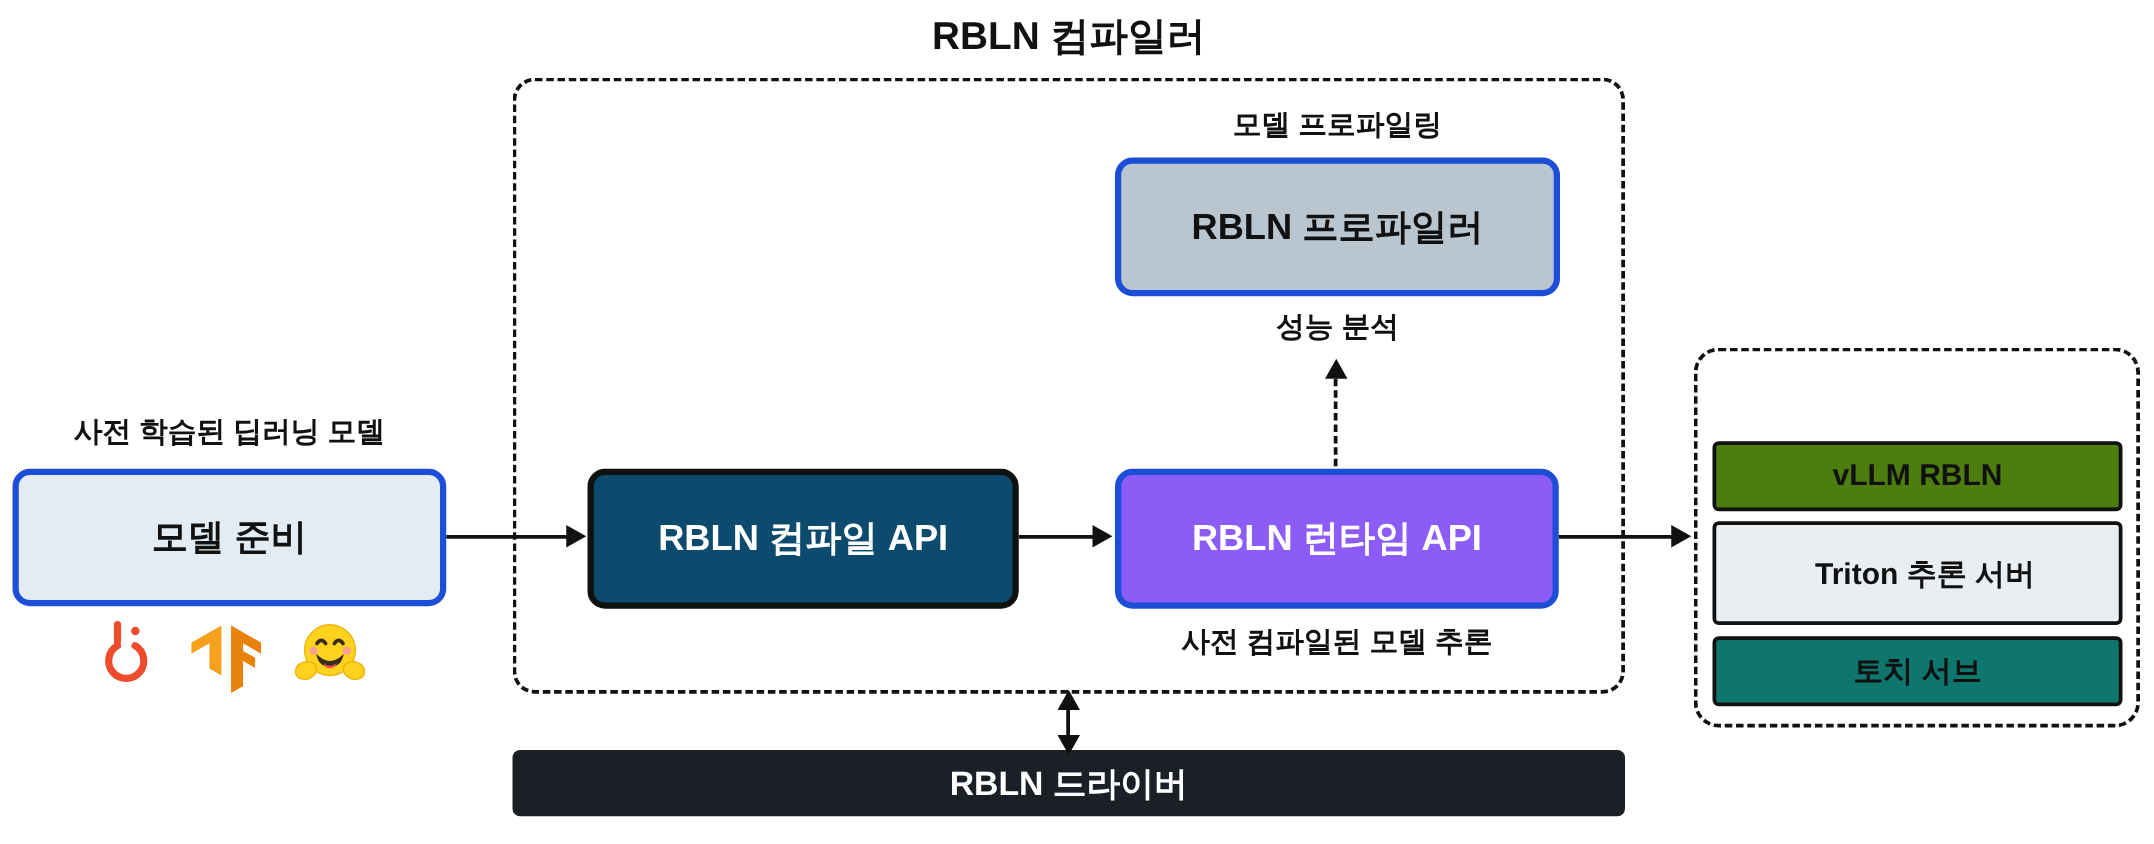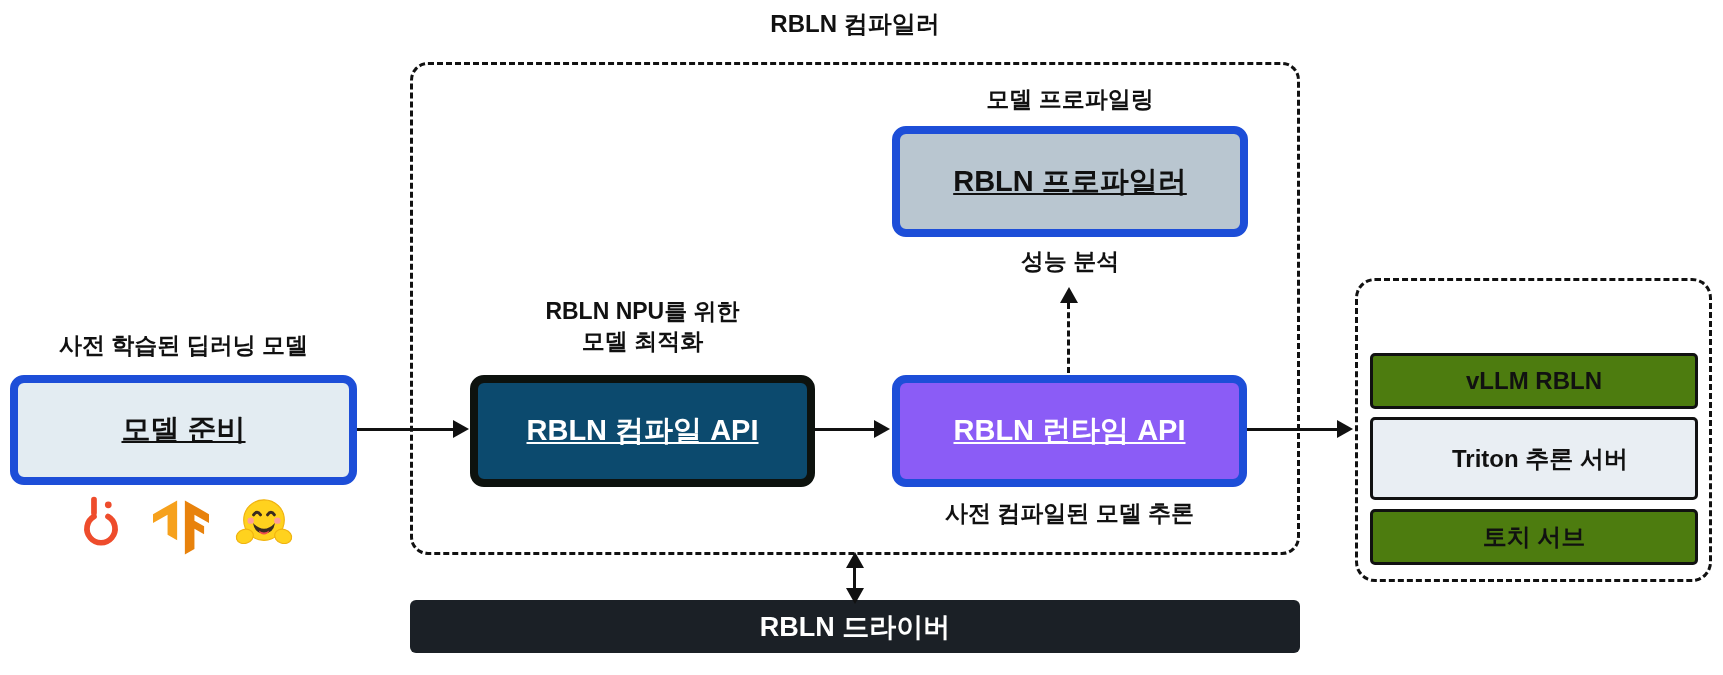--- a/index.html
+++ b/index.html
@@ -3,37 +3,37 @@
 <meta charset="utf-8">
 <style>
   * { margin:0; padding:0; box-sizing:border-box; }
   body { background:#ffffff; font-family:"Liberation Sans","DejaVu Sans",sans-serif; }
   .canvas { position:relative; width:1723px; height:675px; background:#ffffff; overflow:hidden; }
 
   .abs { position:absolute; }
 
   .diagram-title {
     left:410px; top:8px; width:890px; text-align:center;
-    font-size:24px; font-weight:800; color:#111;
+    font-size:31px; font-weight:800; color:#111;
   }
 
   .dashed-frame {
     border:3px dashed #111; border-radius:18px; background:transparent;
   }
   .compiler-frame { left:410px; top:62px; width:890px; height:493px; }
   .serving-frame  { left:1355px; top:278px; width:357px; height:304px; border-radius:20px; }
 
   .caption {
     text-align:center; font-size:23px; font-weight:700; color:#111; line-height:30px;
   }
 
   .node {
     display:flex; align-items:center; justify-content:center;
-    border:8px solid #1d4ed8; border-radius:14px;
-    font-size:29px; font-weight:800; color:#111; text-align:center;text-decoration:underline;
+    border:5px solid #1d4ed8; border-radius:14px;
+    font-size:29px; font-weight:800; color:#111; text-align:center;
   }
   .node.dark-text  { color:#111; }
   .node.light-text { color:#fff; }
 
   .prep-box     { left:10px;  top:375px; width:347px; height:110px; }
   .compile-box  { left:470px; top:375px; width:345px; height:112px; border-color:#0d120e; }
   .runtime-box  { left:892px; top:375px; width:355px; height:112px; }
   .profiler-box { left:892px; top:126px; width:356px; height:111px; }
 
   .serving-title { left:1355px; top:294px; width:357px; text-align:center;
@@ -107,37 +107,33 @@
         <circle cx="27" cy="46" r="5.5" fill="#ff9d97"></circle>
         <circle cx="73" cy="46" r="5.5" fill="#ff9d97"></circle>
         <path d="M31 50 q19 20 38 0 q-3 18 -19 18 q-16 0 -19 -18 z" fill="#3a2b20"></path>
         <path d="M41 63 q9 7 18 0 q-2 7 -9 7 q-7 0 -9 -7 z" fill="#ef4e4e"></path>
         <ellipse cx="17" cy="73" rx="15" ry="12" fill="#ffd21e" stroke="#f0b310" stroke-width="2" transform="rotate(-18 17 73)"></ellipse>
         <ellipse cx="83" cy="73" rx="15" ry="12" fill="#ffd21e" stroke="#f0b310" stroke-width="2" transform="rotate(18 83 73)"></ellipse>
       </svg>
     </span>
   </div>
 
-  <div class="abs caption" style="left:470px; top:296px; width:345px;">
-    <div>RBLN NPU를 위한</div>
-    <div>모델 최적화</div>
-  </div>
   <div class="abs node light-text compile-box" style="background: #0c4a6e;">RBLN 컴파일 API</div>
 
   <div class="abs node light-text runtime-box" style="background: #8b5cf6;">RBLN 런타임 API</div>
   <div class="abs caption" style="left:892px; top:498px; width:355px;">사전 컴파일된 모델 추론</div>
 
   <div class="abs caption" style="left:892px; top:84px; width:356px;">모델 프로파일링</div>
   <div class="abs node dark-text profiler-box" style="background: rgb(185, 198, 208);">RBLN 프로파일러</div>
   <div class="abs caption" style="left:892px; top:246px; width:356px;">성능 분석</div>
 
   <div class="abs dashed-frame serving-frame"></div>
   <div class="abs serving-item vllm-box" style="background: #4d7c0f;">vLLM RBLN</div>
   <div class="abs serving-item triton-box" style="background: rgb(233, 238, 243); padding-left: 12px;">Triton 추론 서버</div>
-  <div class="abs serving-item torch-box" style="background: #4d7c0f;">토치 서브</div>
+  <div class="abs serving-item torch-box" style="background: #0f766e;">토치 서브</div>
 
   <div class="abs driver-box" style="background: rgb(27, 32, 38);">RBLN 드라이버</div>
 
   <div class="abs hline" style="left:357px; top:428px; width:98px;"></div>
   <div class="abs head-right" style="left:453px; top:420px;"></div>
 
   <div class="abs hline" style="left:815px; top:428px; width:61px;"></div>
   <div class="abs head-right" style="left:874px; top:420px;"></div>
 
   <div class="abs hline" style="left:1247px; top:428px; width:92px;"></div>

